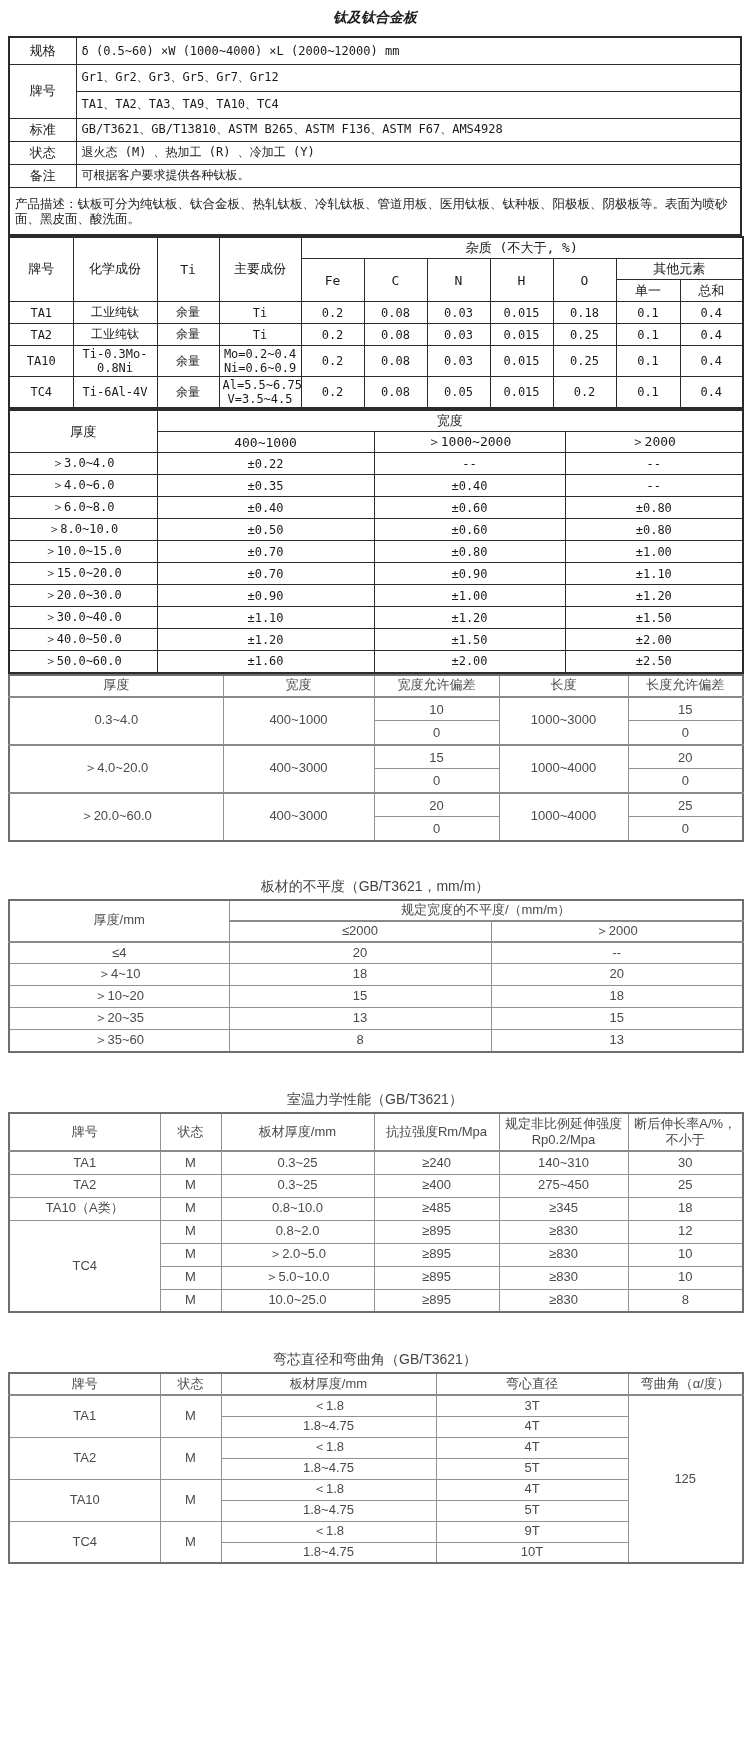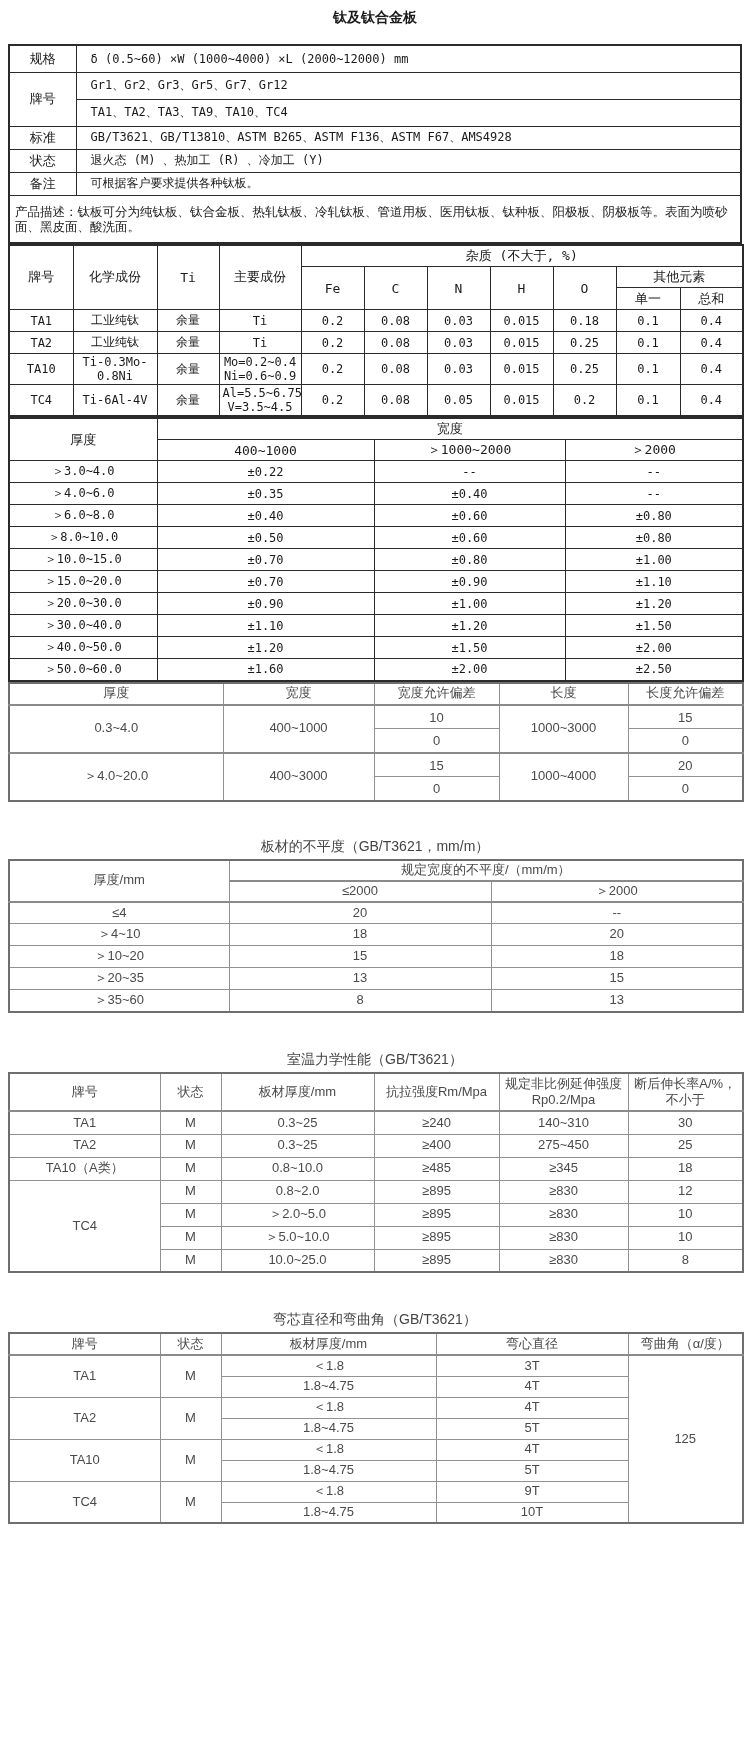--- a/index.html
+++ b/index.html
@@ -6,35 +6,35 @@
   html, body { margin: 0; padding: 0; }
   body {
     width: 750px; min-height: 1742px; background: #ffffff;
     font-family: "DejaVu Sans", "Liberation Sans", sans-serif; color: #333;
   }
   .page { padding: 0 8px 20px 8px; }
 
   .title { text-align: center; margin: 0 0 3px 0; font-size: 14px; font-weight: normal; }
   .title-mono { font-family: "DejaVu Sans Mono", monospace; color: #1a1a1a; }
   .title-sans { font-family: "Liberation Sans", "DejaVu Sans", sans-serif; color: #444; }
-  #main-title { margin-top: 9px; font-weight: bold; margin-bottom: 17px; }
+  #main-title { margin-top: 9px; font-weight: bold; margin-bottom: 9px; font-style: italic; }
   #chem-title  { margin-top: 26px; }
   #thick-title { margin-top: 46px; }
   #wl-title    { margin-top: 44px; }
   #flat-title  { margin-top: 36px; }
   #mech-title  { margin-top: 38px; }
   #bend-title  { margin-top: 38px; }
 
   table { border-collapse: collapse; width: 100%; table-layout: fixed; }
 
   
   .mono-t { font-family: "DejaVu Sans Mono", monospace; font-size: 12px; color: #1a1a1a; border: 2px solid #2b2b2b; }
   .mono-t th, .mono-t td { border: 1px solid #2b2b2b; padding: 1px 3px; text-align: center; font-weight: normal; vertical-align: middle; }
   .mono-t th { font-size: 13px; }
-  .mono-t td.left { text-align: left; padding-left: 14px; }
+  .mono-t td.left { text-align: left; padding-left: 5px; }
   .t-info tr.r27 { height: 27px; }
   .t-info tr.r23 { height: 23px; }
   .t-info td.desc { line-height: 15px; padding: 8px 5px; font-size: 12.5px; }
   .t-chem td, .t-chem th { white-space: pre-line; }
   .t-chem thead tr:nth-child(1) th { height: 22px; }
   .t-chem thead tr:nth-child(2) th { height: 21px; }
   .t-chem thead tr:nth-child(3) th { height: 22px; }
   .t-chem tbody tr { height: 22px; }
   .t-thick thead tr th { height: 21px; }
   .t-thick tbody tr { height: 22px; }
@@ -311,20 +311,33 @@
           <td class="stacked">
             <div>15</div>
             <div>0</div>
           </td>
           <td>1000~4000</td>
           <td class="stacked">
             <div>20</div>
             <div>0</div>
           </td>
         </tr>
+        <tr>
+          <td>＞20.0~60.0</td>
+          <td>400~3000</td>
+          <td class="stacked">
+            <div>20</div>
+            <div>0</div>
+          </td>
+          <td>1000~4000</td>
+          <td class="stacked">
+            <div>25</div>
+            <div>0</div>
+          </td>
+        </tr>
       </tbody>
   </table>
 
   <h2 class="title title-sans" id="flat-title">板材的不平度（GB/T3621，mm/m）</h2>
   <table class="sans-t t-flat">
     <colgroup>
         <col style="width:220px">
         <col style="width:262px">
         <col style="width:252px">
       </colgroup>

